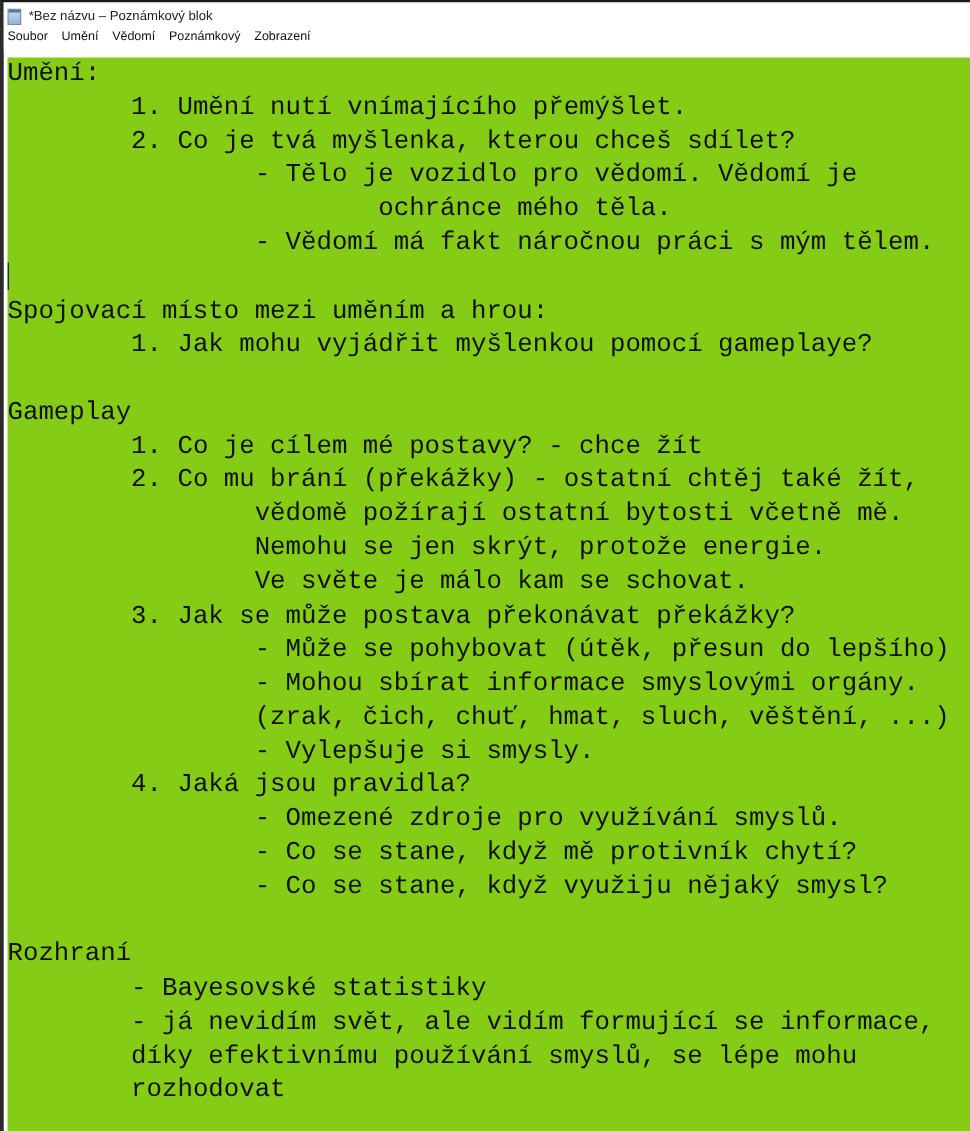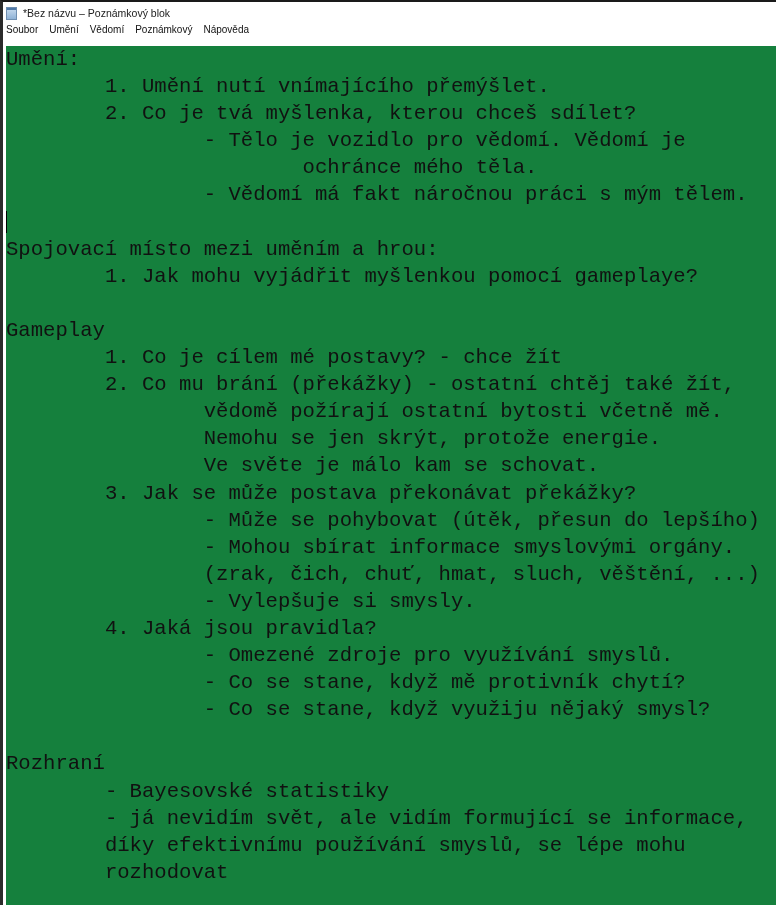--- a/index.html
+++ b/index.html
@@ -66,21 +66,21 @@
       right: 0;
       bottom: 0;
       font-family: "Liberation Mono", monospace;
       font-size: 20.6px;
       line-height: 27.1px;
       color: #111;
       white-space: pre;
       tab-size: 8;
       -moz-tab-size: 8;
       overflow: hidden;
-      background: #15803d;
+      background: #84cc16;
     }
     .line {
       height: 27.1px;
       display: block;
     }
     .caret {
       display: inline-block;
       width: 1px;
       height: 22px;
       background: #000;
@@ -93,16 +93,16 @@
 <div class="window">
   <div class="titlebar">
     <span class="app-icon"></span>
     <span>*Bez názvu – Poznámkový blok</span>
   </div>
   <div class="menubar">
     <span class="menu-item">Soubor</span>
     <span class="menu-item">Umění</span>
     <span class="menu-item">Vědomí</span>
     <span class="menu-item">Poznámkový</span>
-    <span class="menu-item">Nápověda</span>
+    <span class="menu-item">Zobrazení</span>
   </div>
   <div class="editor" id="editor"><div class="line">Umění:</div><div class="line">	1. Umění nutí vnímajícího přemýšlet.</div><div class="line">	2. Co je tvá myšlenka, kterou chceš sdílet?</div><div class="line">		- Tělo je vozidlo pro vědomí. Vědomí je</div><div class="line">			ochránce mého těla.</div><div class="line">		- Vědomí má fakt náročnou práci s mým tělem.</div><div class="line"><span class="caret"></span></div><div class="line">Spojovací místo mezi uměním a hrou:</div><div class="line">	1. Jak mohu vyjádřit myšlenkou pomocí gameplaye?</div><div class="line"></div><div class="line">Gameplay</div><div class="line">	1. Co je cílem mé postavy? - chce žít</div><div class="line">	2. Co mu brání (překážky) - ostatní chtěj také žít,</div><div class="line">		vědomě požírají ostatní bytosti včetně mě.</div><div class="line">		Nemohu se jen skrýt, protože energie.</div><div class="line">		Ve světe je málo kam se schovat.</div><div class="line">	3. Jak se může postava překonávat překážky?</div><div class="line">		- Může se pohybovat (útěk, přesun do lepšího)</div><div class="line">		- Mohou sbírat informace smyslovými orgány.</div><div class="line">		(zrak, čich, chuť, hmat, sluch, věštění, ...)</div><div class="line">		- Vylepšuje si smysly.</div><div class="line">	4. Jaká jsou pravidla?</div><div class="line">		- Omezené zdroje pro využívání smyslů.</div><div class="line">		- Co se stane, když mě protivník chytí?</div><div class="line">		- Co se stane, když využiju nějaký smysl?</div><div class="line"></div><div class="line">Rozhraní</div><div class="line">	- Bayesovské statistiky</div><div class="line">	- já nevidím svět, ale vidím formující se informace,</div><div class="line">	díky efektivnímu používání smyslů, se lépe mohu</div><div class="line">	rozhodovat</div></div>
 </div>
 
 </body></html>

